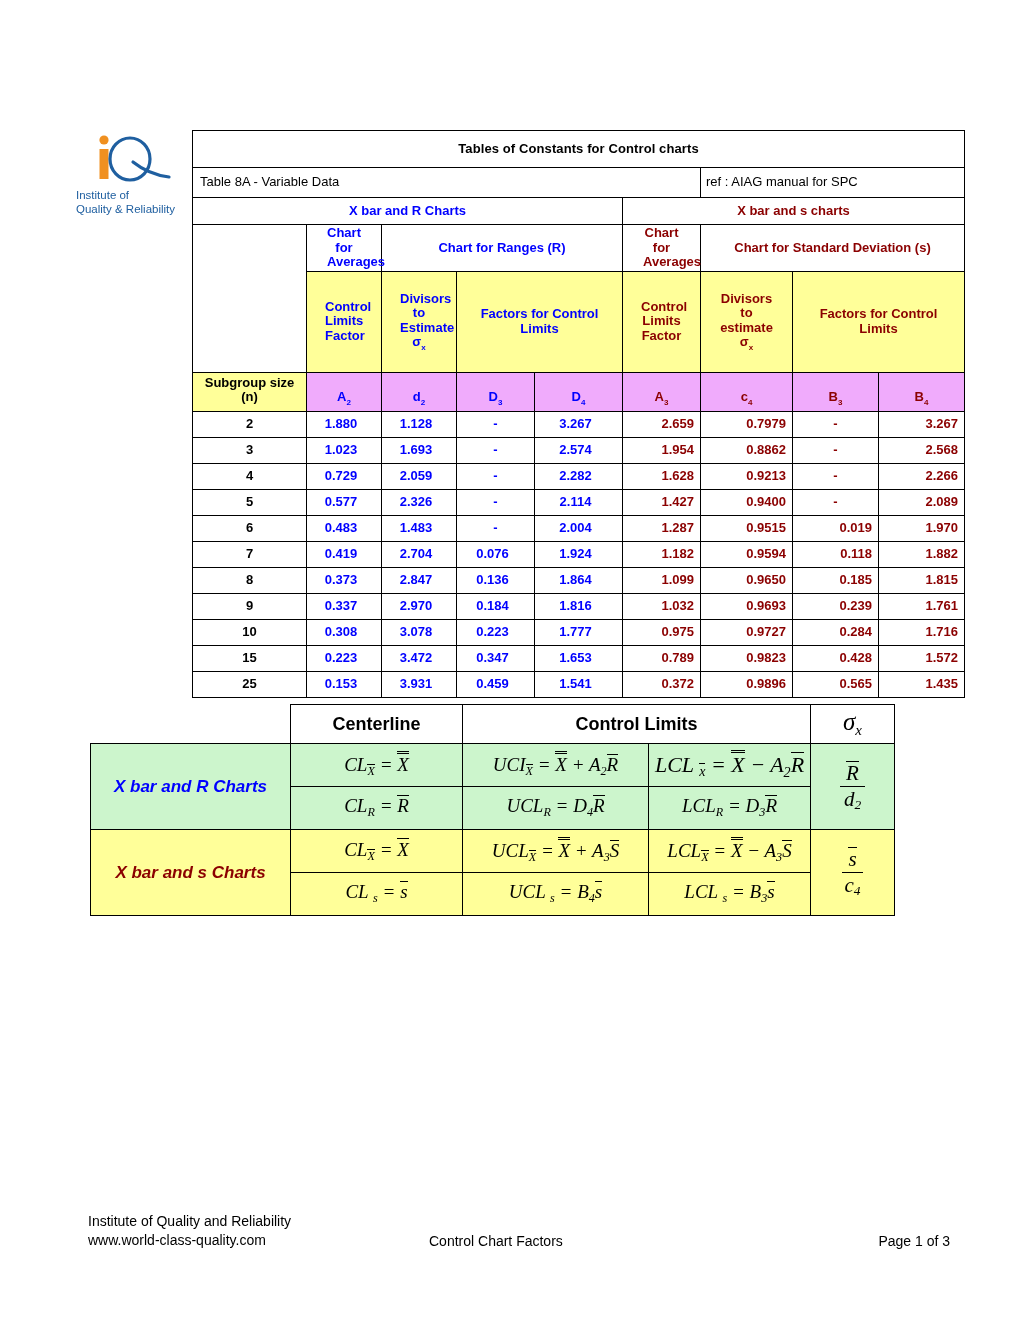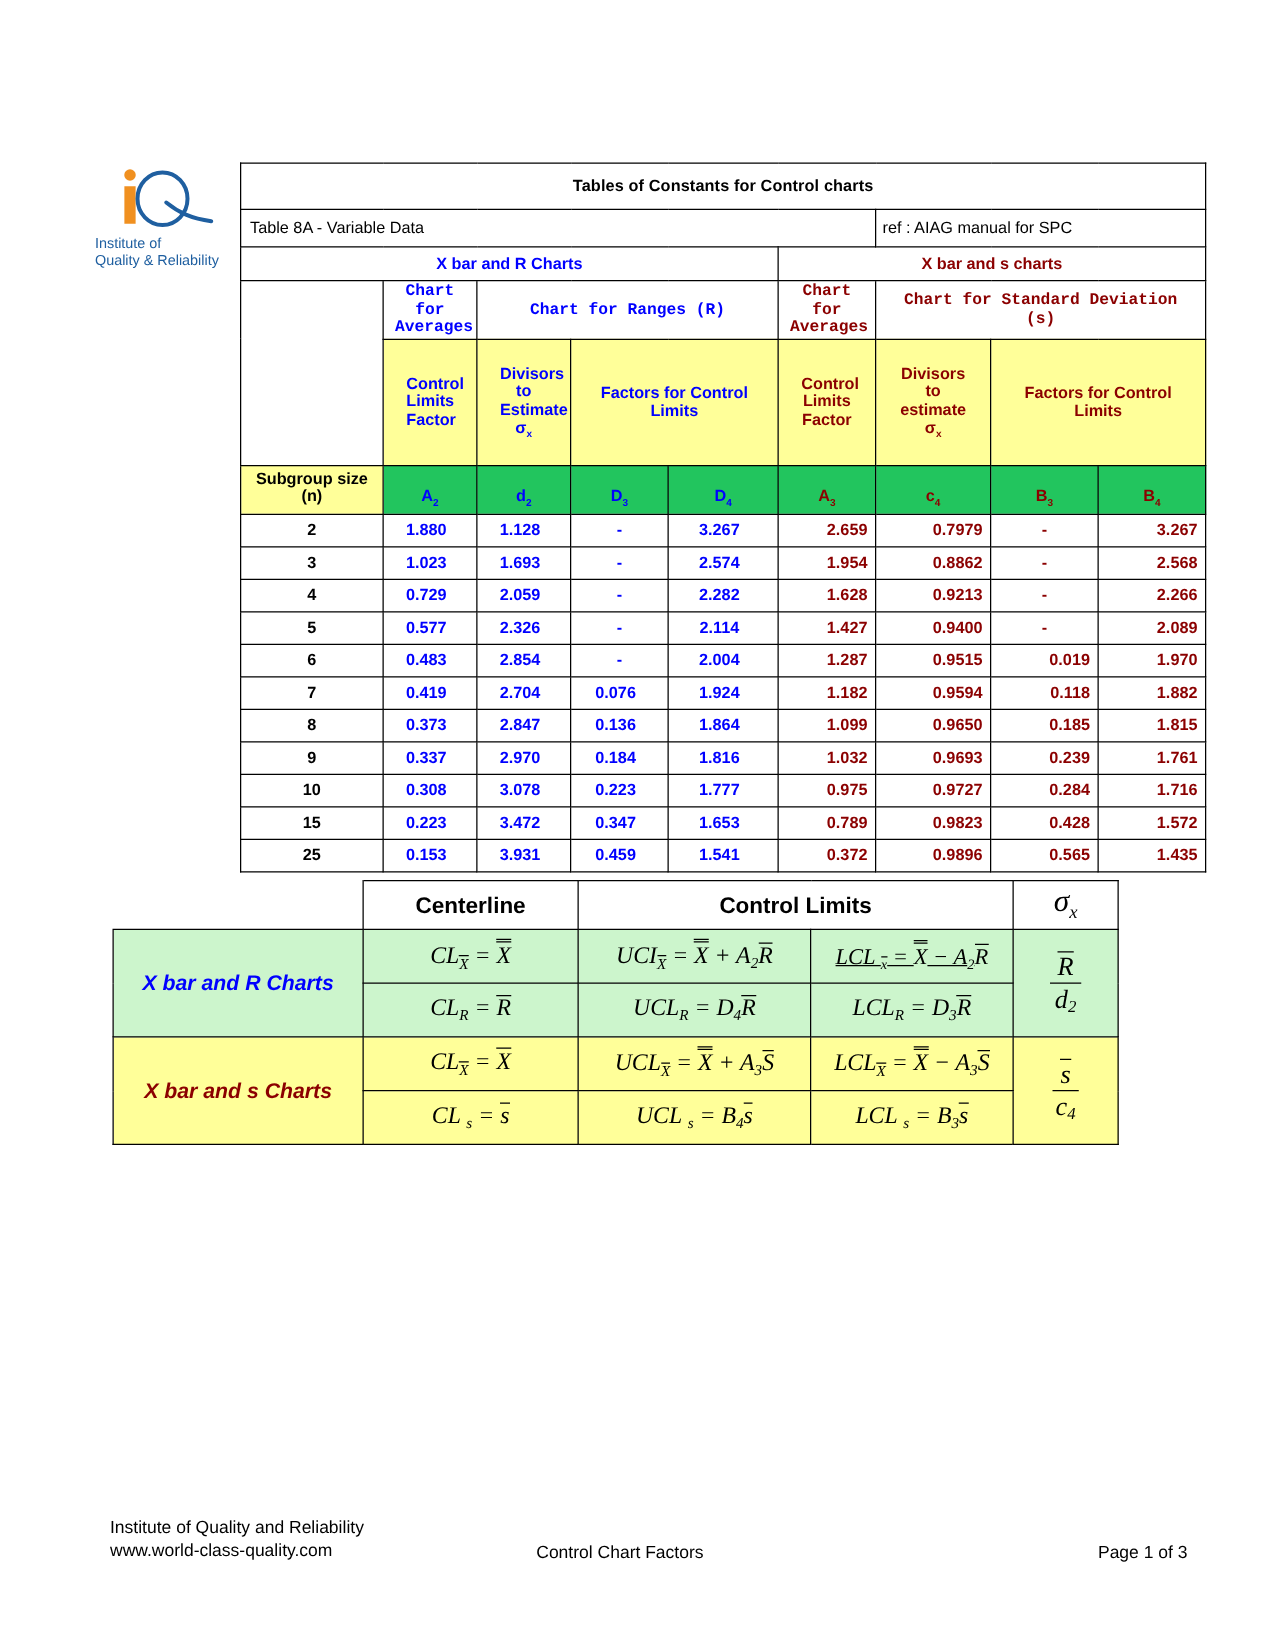--- a/index.html
+++ b/index.html
@@ -82,26 +82,25 @@
   .group-red {
     color: #8b0000;
     font-weight: bold;
     font-size: 17px;
     height: 26px;
   }
   .hdr-blue { color:#0000ff; font-weight:bold; }
   .hdr-red  { color:#8b0000; font-weight:bold; }
   .hdr-white { background:#ffffff; }
   .hdr-yellow { background:#ffff99; }
-  .hdr-green  { background:#22c55e; }
+  .hdr-green  { background:#f0abfc; }
   .chart-for-cell {
     font-size: 13.5px;
     height: 42px;
-    padding: 1px 9px !important;
-    font-family: Liberation Mono, monospace;
+    padding: 1px 20px !important;
   }
   .span-cell { font-size: 13.5px; margin-top: 24px; }
   .desc-cell {
     font-size: 13.5px;
     height: 96px;
     padding: 2px 18px !important;
   }
   .symbol-cell {
     font-size: 20px;
     font-weight: bold;
@@ -182,21 +181,21 @@
   .frac-cell { font-size: 21px; }
 
   
   .math {
     font-family: "Liberation Serif", serif;
     font-style: italic;
     font-size: 19px;
     white-space: nowrap;
     display: inline-block;
   }
-  .math.small { font-size: 18px; text-decoration: underline; }
+  .math.small { font-size: 22px; }
   .mbar {
     display: inline-block;
     border-top: 1.3px solid #000;
     padding-top: 0px;
     line-height: 1.05;
   }
   .mdbar {
     display: inline-block;
     border-top: 1.3px solid #000;
     line-height: 1.0;
@@ -364,21 +363,21 @@
         <td class="val-blue val-dash">-</td>
         <td class="val-blue">2.114</td>
         <td class="val-red">1.427</td>
         <td class="val-red">0.9400</td>
         <td class="val-red val-dash">-</td>
         <td class="val-red">2.089</td>
       </tr>
       <tr>
         <td class="n-cell">6</td>
         <td class="val-blue">0.483</td>
-        <td class="val-blue">2.854</td>
+        <td class="val-blue">1.483</td>
         <td class="val-blue val-dash">-</td>
         <td class="val-blue">2.004</td>
         <td class="val-red">1.287</td>
         <td class="val-red">0.9515</td>
         <td class="val-red">0.019</td>
         <td class="val-red">1.970</td>
       </tr>
       <tr>
         <td class="n-cell">7</td>
         <td class="val-blue">0.419</td>

